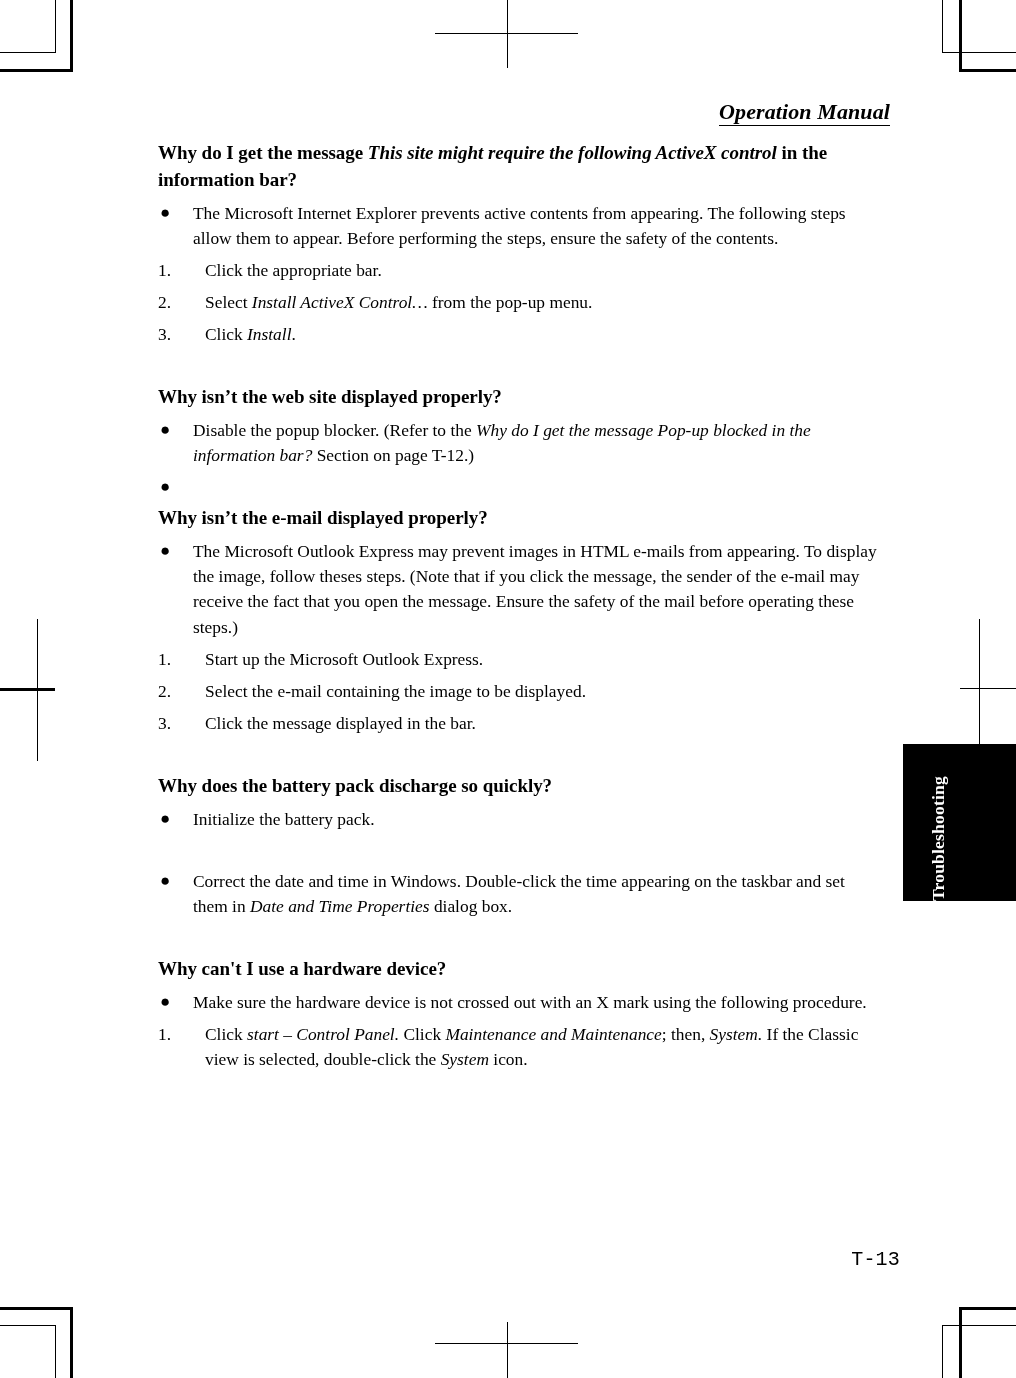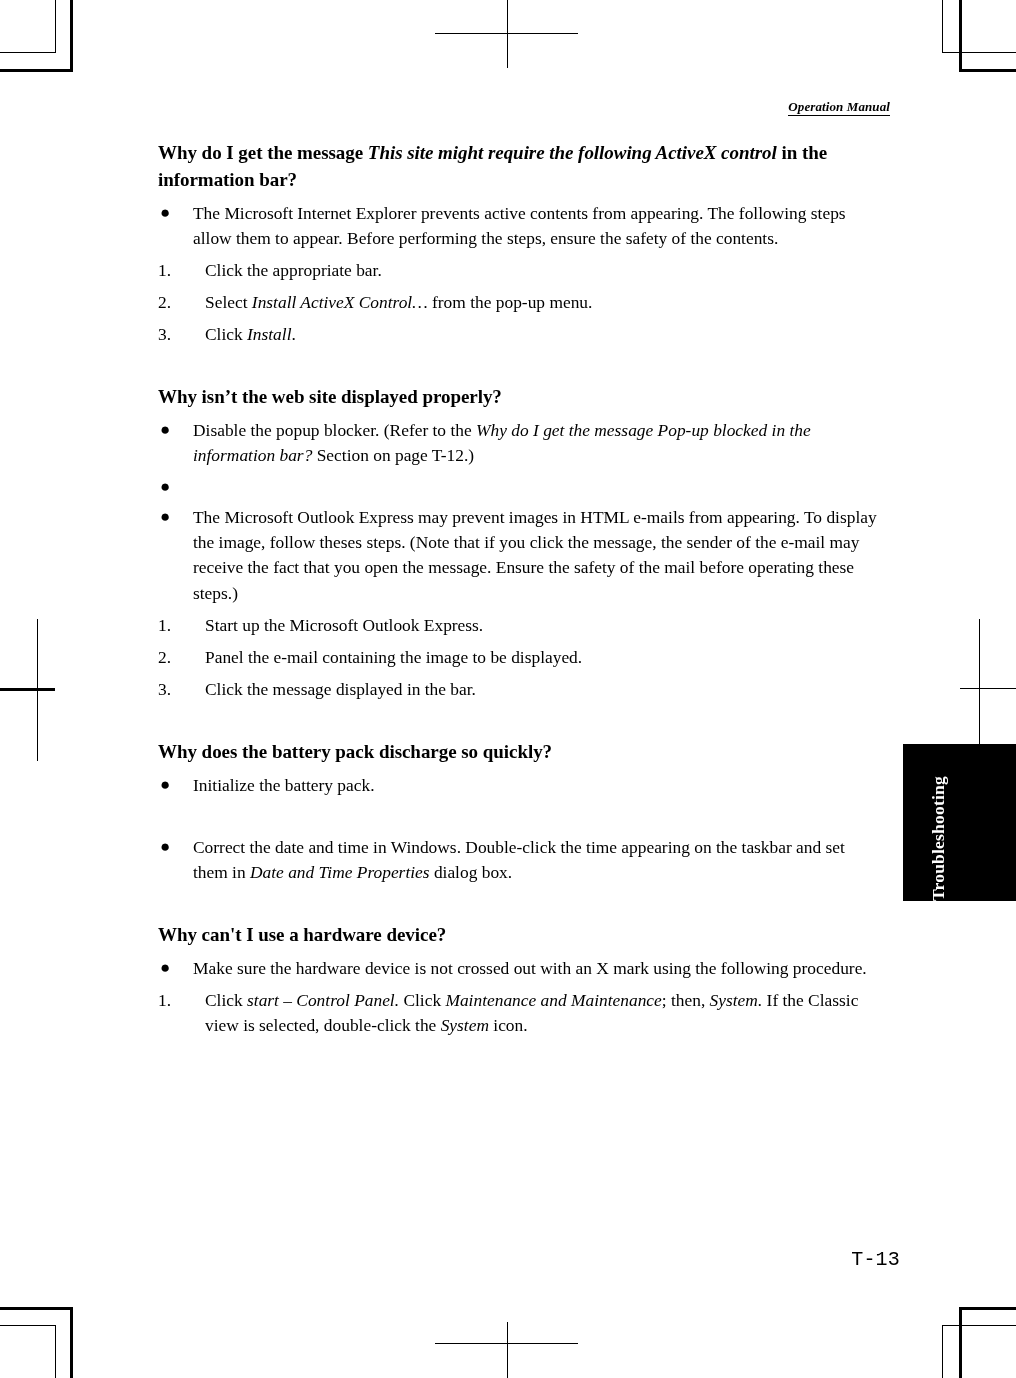--- a/index.html
+++ b/index.html
@@ -61,21 +61,21 @@
 
   
   .running-header {
     position: absolute;
     left: 0;
     top: 99px;
     width: 890px;
     text-align: right;
     font-weight: bold;
     font-style: italic;
-    font-size: 13px;
+    font-size: 22px;
     letter-spacing: 0.1px;
   }
   .running-header span {
     border-bottom: 1.6px solid #000;
     padding-bottom: 1px;
   }
 
   
   .content {
     position: absolute;
@@ -222,26 +222,27 @@
       <li class="step-item"><span class="num">2.</span><span>Select </span><i>Install ActiveX Control…</i><span> from the pop-up menu.</span></li>
       <li class="step-item"><span class="num">3.</span><span>Click </span><i>Install</i><span>.</span></li>
     </ol>
     <div class="gap-lg"></div>
     <h2 class="q-heading"><span>Why isn’t the web site displayed properly?</span></h2>
     <ul class="bullets">
       <li class="bullet-item"><span class="dot">●</span><span>Disable the popup blocker. (Refer to the </span><i>Why do I get the message Pop-up blocked in the information bar?</i><span> Section on page T-12.)</span></li>
       <li class="bullet-item"><span class="dot">●</span></li>
     </ul>
     <div class="gap-lg"></div>
+    <h2 class="q-heading"><span>Why isn’t the e-mail displayed properly?</span></h2>
     <ul class="bullets">
       <li class="bullet-item"><span class="dot">●</span>The Microsoft Outlook Express may prevent images in HTML e-mails from appearing. To display the image, follow theses steps. (Note that if you click the message, the sender of the e-mail may receive the fact that you open the message. Ensure the safety of the mail before operating these steps.)</li>
     </ul>
     <ol class="steps">
       <li class="step-item"><span class="num">1.</span><span>Start up the Microsoft Outlook Express.</span></li>
-      <li class="step-item"><span class="num">2.</span><span>Panel the e-mail containing the image to be displayed.</span></li>
+      <li class="step-item"><span class="num">2.</span><span>Select the e-mail containing the image to be displayed.</span></li>
       <li class="step-item"><span class="num">3.</span><span>Click the message displayed in the bar.</span></li>
     </ol>
     <div class="gap-lg"></div>
     <h2 class="q-heading"><span>Why does the battery pack discharge so quickly?</span></h2>
     <ul class="bullets">
       <li class="bullet-item"><span class="dot">●</span><span>Initialize the battery pack.</span></li>
     </ul>
     <div class="gap-lg"></div>
     <ul class="bullets">
       <li class="bullet-item"><span class="dot">●</span><span>Correct the date and time in Windows. Double-click the time appearing on the taskbar and set them in </span><i>Date and Time Properties</i><span> dialog box.</span></li>

